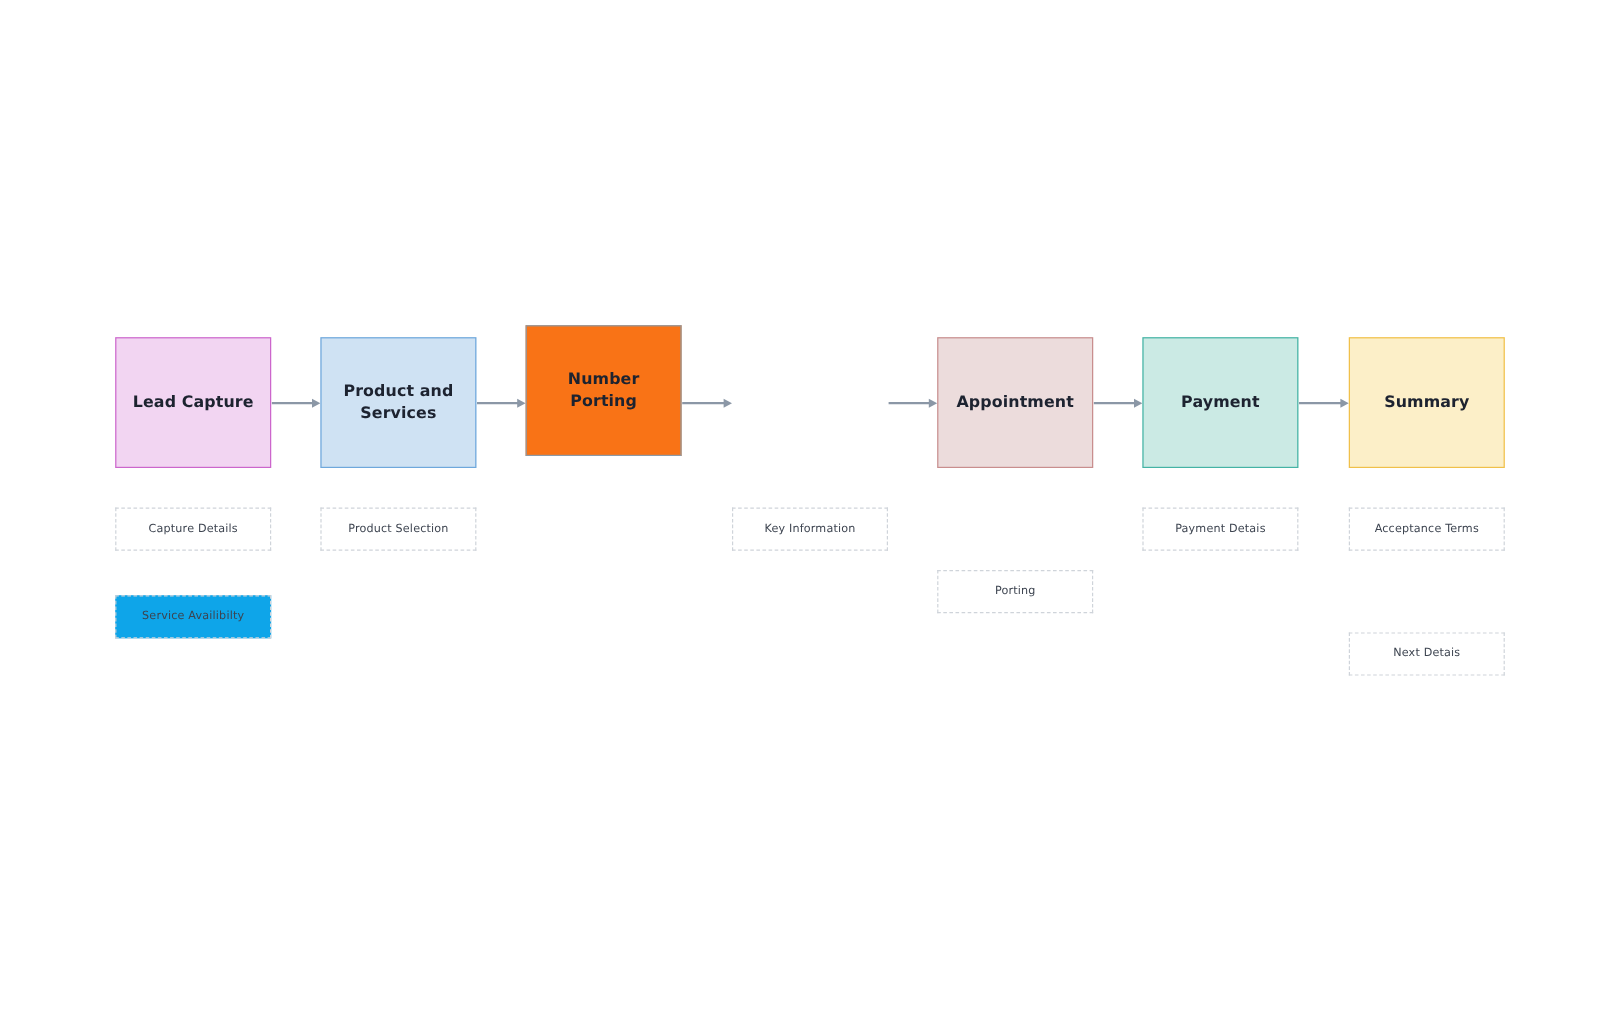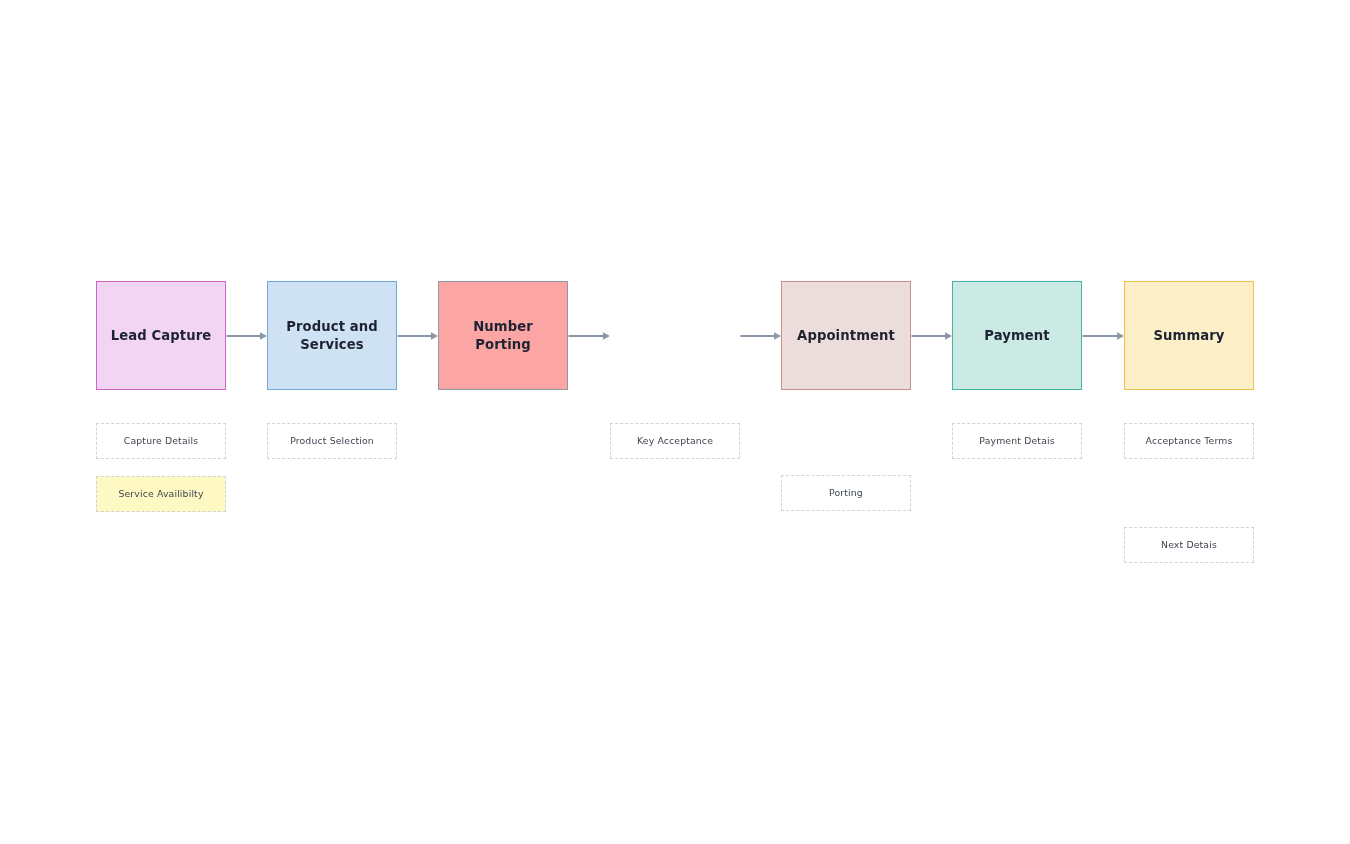--- a/index.html
+++ b/index.html
@@ -116,34 +116,34 @@
         <line x1="0.5" y1="7" x2="36" y2="7" stroke="#8b97a6" stroke-width="1.8"></line>
         <path d="M 35 3.2 L 42 7 L 35 10.8 Z" fill="#8b97a6"></path>
       </svg>
     </div>
     <div class="stage-box" style="left: 96px; top: 281px; background: rgb(242, 213, 242); border-color: rgb(204, 102, 204);">
       <span class="stage-label" style="color: rgb(29, 35, 48);">Lead Capture</span>
     </div>
     <div class="sub-box" style="left: 96px; top: 423px; border-color: rgb(207, 212, 218); background: rgb(255, 255, 255);">
       <span class="sub-label" style="color: rgb(61, 68, 80);">Capture Details</span>
     </div>
-    <div class="sub-box" style="left: 96px; top: 476px; border-color: rgb(207, 212, 218); background: #fef9c3;">
+    <div class="sub-box" style="left: 96px; top: 496px; border-color: rgb(207, 212, 218); background: #0ea5e9;">
       <span class="sub-label" style="color: rgb(61, 68, 80);">Service Availibilty</span>
     </div>
     <div class="stage-box" style="left: 267px; top: 281px; background: rgb(207, 226, 243); border-color: rgb(111, 168, 220);">
       <span class="stage-label" style="color: rgb(29, 35, 48);">Product and Services</span>
     </div>
     <div class="sub-box" style="left: 267px; top: 423px; border-color: rgb(207, 212, 218); background: rgb(255, 255, 255);">
       <span class="sub-label" style="color: rgb(61, 68, 80);">Product Selection</span>
     </div>
-    <div class="stage-box" style="left: 438px; top: 281px; background: #fca5a5; border-color: rgb(141, 153, 166);">
+    <div class="stage-box" style="left: 438px; top: 271px; background: #f97316; border-color: rgb(141, 153, 166);">
       <span class="stage-label" style="color: rgb(29, 35, 48);">Number Porting</span>
     </div>
     <div class="sub-box" style="left: 610px; top: 423px; border-color: rgb(207, 212, 218); background: rgb(255, 255, 255);">
-      <span class="sub-label" style="color: rgb(61, 68, 80);">Key Acceptance</span>
+      <span class="sub-label" style="color: rgb(61, 68, 80);">Key Information</span>
     </div>
     <div class="stage-box" style="left: 781px; top: 281px; background: rgb(236, 220, 220); border-color: rgb(201, 142, 142);">
       <span class="stage-label" style="color: rgb(29, 35, 48);">Appointment</span>
     </div>
     <div class="sub-box" style="left: 781px; top: 475px; border-color: rgb(207, 212, 218); background: rgb(255, 255, 255);">
       <span class="sub-label" style="color: rgb(61, 68, 80);">Porting</span>
     </div>
     <div class="stage-box" style="left: 952px; top: 281px; background: rgb(203, 234, 228); border-color: rgb(69, 179, 165);">
       <span class="stage-label" style="color: rgb(29, 35, 48);">Payment</span>
     </div>

